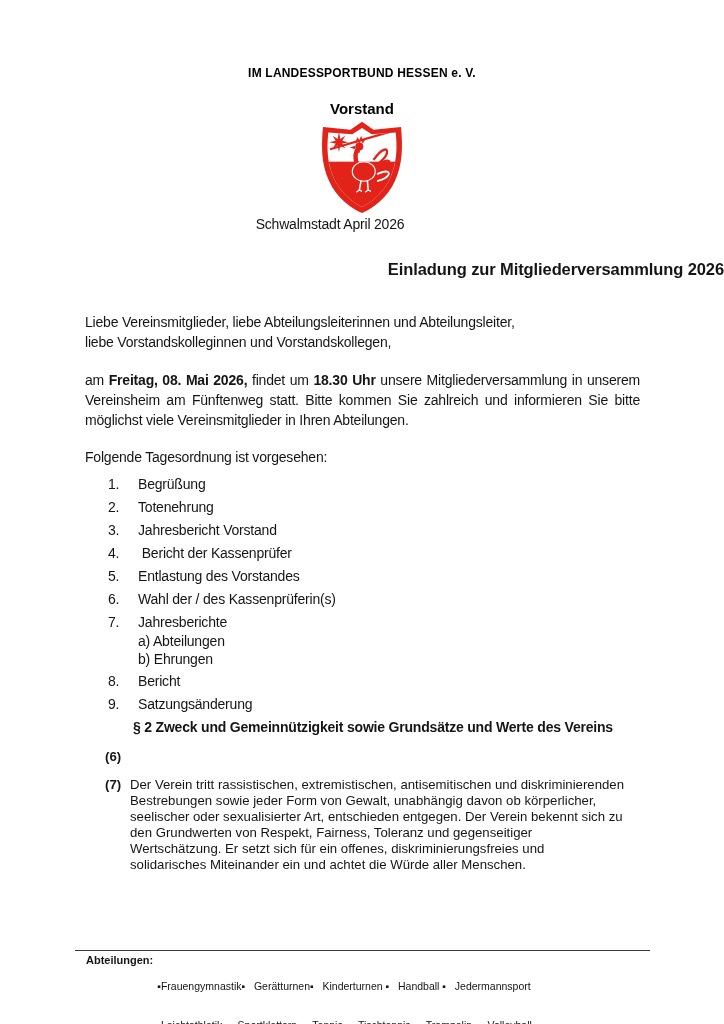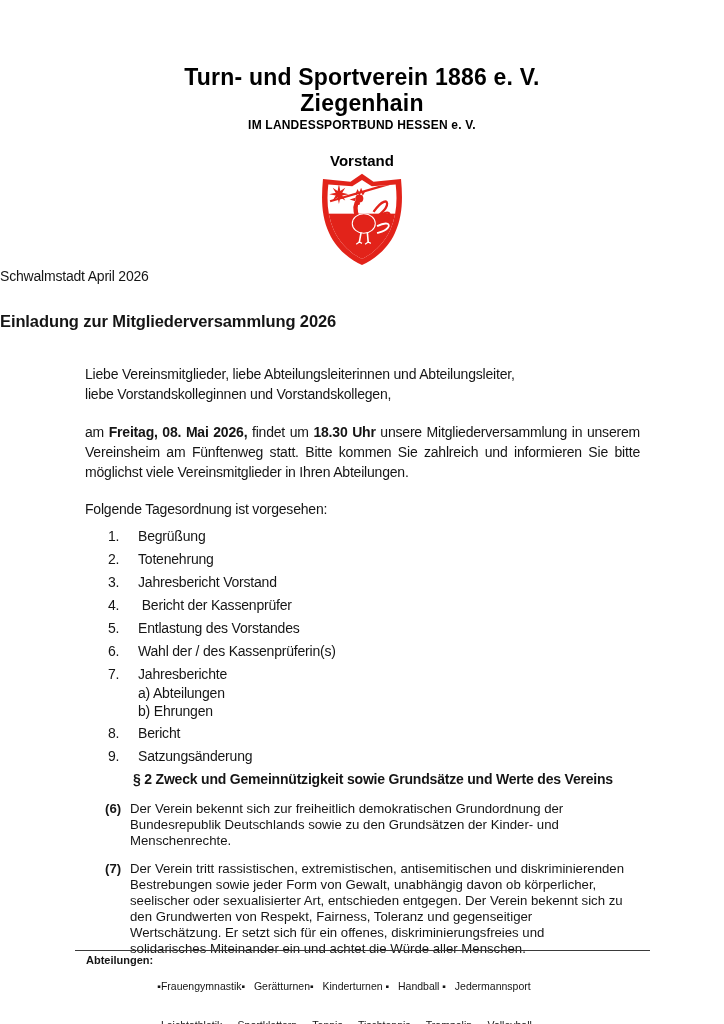--- a/index.html
+++ b/index.html
@@ -13,22 +13,22 @@
   }
   .b{font-weight:bold;}
   
   .header{padding-top:64px;text-align:center;}
   .club-name{font-size:23px;font-weight:bold;line-height:26px;color:#000;letter-spacing:.2px;}
   .federation{font-size:12px;font-weight:bold;margin-top:2px;color:#000;letter-spacing:.2px;}
   .board{font-size:15px;font-weight:bold;margin-top:20px;color:#000;}
   .crest{margin-top:3px;height:94px;}
   .crest svg{width:92px;height:94px;}
   
-  .dateline{text-align:left;padding-right:64px;font-size:14px;letter-spacing:-.2px;margin-top:2px;}
-  .doc-title{text-align:left;font-size:16.5px;font-weight:bold;margin:28px 0 0 0;letter-spacing:-.1px;}
+  .dateline{text-align:center;padding-right:64px;font-size:14px;letter-spacing:-.2px;margin-top:2px;}
+  .doc-title{text-align:right;font-size:16.5px;font-weight:bold;margin:28px 0 0 0;letter-spacing:-.1px;}
   
   .content{margin:0 84px 0 85px;font-size:14px;letter-spacing:-.2px;line-height:20px;}
   .salutation{margin:33px 0 0 0;}
   .intro{margin:18px 0 0 0;text-align:justify;}
   .lead{margin:17px 0 0 0;}
   .agenda{margin:7px 0 0 0;}
   .agenda-item{display:flex;margin-bottom:3px;}
   .agenda-item .num{width:17px;text-align:left;padding-left:23px;flex:none;}
   .agenda-item .body{margin-left:13px;}
   .agenda-item .txt{white-space:pre-wrap;}
@@ -42,24 +42,20 @@
   .footer-row{display:flex;font-size:10.5px;line-height:13px;}
   .footer-label{font-weight:bold;font-size:11px;margin-left:11px;flex:none;}
   .footer-lines{margin-left:4px;white-space:pre-wrap;}
 </style>
 </head>
 <body>
 
 <div class="page">
 
   <div class="header">
-    <div class="club-name">
-      <div>Turn- und Sportverein 1886 e. V.</div>
-      <div>Ziegenhain</div>
-    </div>
     <div class="federation">IM LANDESSPORTBUND HESSEN e. V.</div>
     <div class="board">Vorstand</div>
 
     <div class="crest">
       <svg viewBox="0 0 100 106" xmlns="http://www.w3.org/2000/svg" aria-hidden="true">
         <defs>
           <clipPath id="innerShield">
             <path d="M50 9 L61 16 L88 14 C90 32 89 49 82 65 C75 81 61 93 50 98 C39 93 25 81 18 65 C11 49 10 32 12 14 L39 16 Z"></path>
           </clipPath>
         </defs>
@@ -179,23 +175,20 @@
       <span class="subs"></span>
     </span>
   </div>
 </div>
 
     <div class="statute-heading">§ 2 Zweck und Gemeinnützigkeit sowie Grundsätze und Werte des Vereins</div>
 
     <div id="clauses">
   <div class="clause">
     <span class="cnum">(6)</span>
-    <span class="ctext">Der Verein bekennt sich zur freiheitlich demokratischen Grundordnung der
-Bundesrepublik Deutschlands sowie zu den Grundsätzen der Kinder- und
-Menschenrechte.</span>
   </div>
 
   <div class="clause">
     <span class="cnum">(7)</span>
     <span class="ctext">Der Verein tritt rassistischen, extremistischen, antisemitischen und diskriminierenden
 Bestrebungen sowie jeder Form von Gewalt, unabhängig davon ob körperlicher,
 seelischer oder sexualisierter Art, entschieden entgegen. Der Verein bekennt sich zu
 den Grundwerten von Respekt, Fairness, Toleranz und gegenseitiger
 Wertschätzung. Er setzt sich für ein offenes, diskriminierungsfreies und
 solidarisches Miteinander ein und achtet die Würde aller Menschen.</span>

